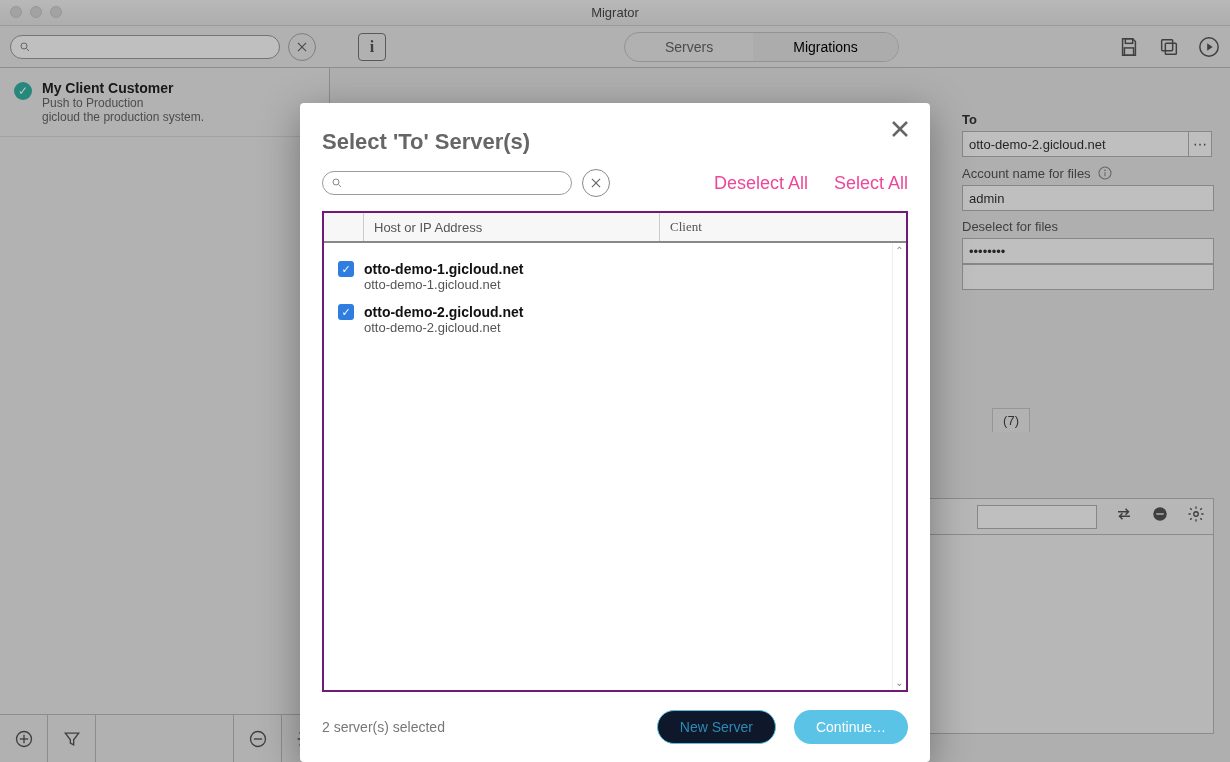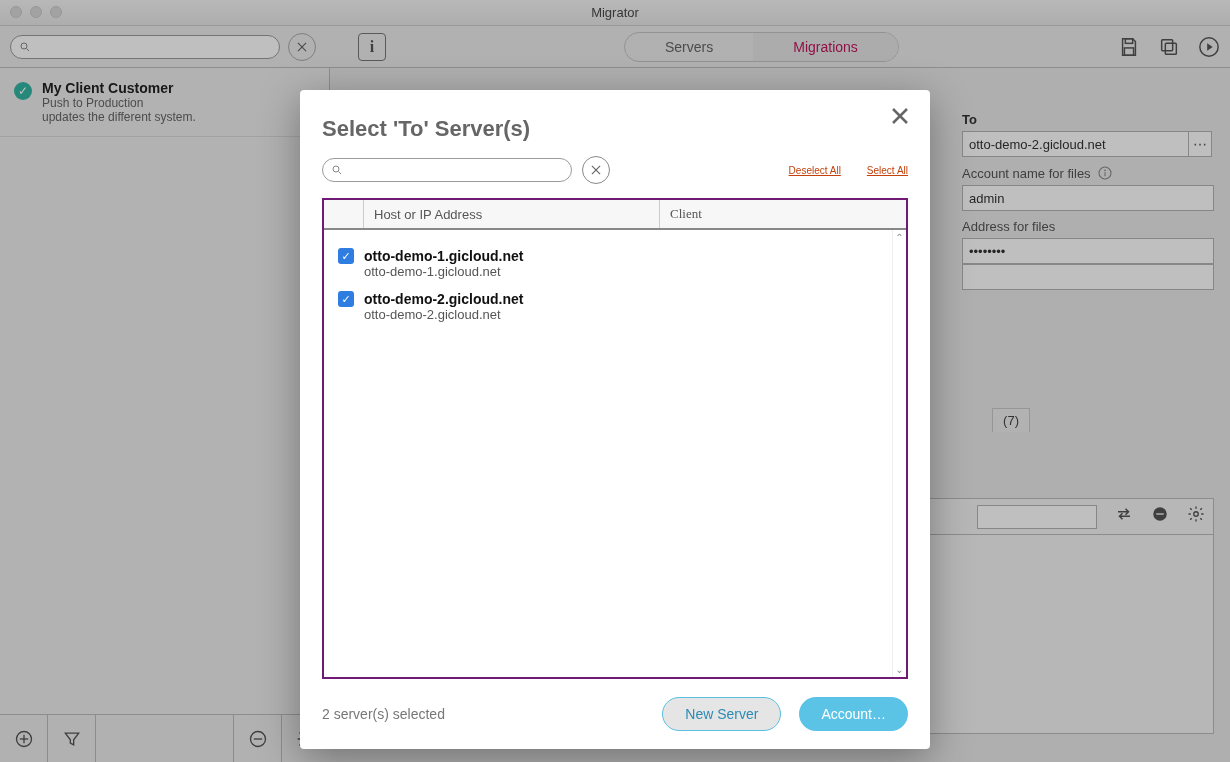--- a/index.html
+++ b/index.html
@@ -14,21 +14,21 @@
 
   
   .toolbar { height:42px; display:flex; align-items:center; border-bottom:1px solid #bcbcbc; padding:0 10px; gap:8px;}
   .left-pane { width:330px; border-right:1px solid #bcbcbc; height:calc(100% - 26px - 42px - 48px); float:left; background:#eeeeee;}
   .main-pane { margin-left:330px; height:calc(100% - 26px - 42px); background:#eaeaea; position:relative;}
   .pill-search { height:24px; border:1px solid #9b9b9b; border-radius:12px; background:#fff; display:flex; align-items:center; padding:0 8px; width:270px;}
   .pill-search svg { width:12px; height:12px; color:#888;}
   .icon-btn { width:28px; height:28px; border:1px solid #aaa; border-radius:50%; display:flex; align-items:center; justify-content:center; background:transparent; color:#666;}
   .center-seg { display:flex; margin:0 auto; border:1px solid #c5c5c5; border-radius:16px; height:30px; overflow:hidden;}
   .center-seg div { padding:0 40px; display:flex; align-items:center; font-size:14px; color:#666;}
-  .center-seg .active { background:#e6e6e6; color:#be185d;}
+  .center-seg .active { background:#e6e6e6; color:#000000;}
   .right-icons { display:flex; gap:18px; margin-left:auto; color:#555;}
   .right-icons svg { width:22px; height:22px; }
 
   
   .entry { display:flex; gap:10px; padding:12px 14px; border-bottom:1px solid #d9d9d9;}
   .entry .dot { width:18px;height:18px;border-radius:50%;background:#33b5a5;color:#fff;display:flex;align-items:center;justify-content:center;font-size:12px;margin-top:2px;}
   .entry .t1 { font-weight:600; font-size:14px; color:#222;}
   .entry .t2 { font-size:12px; color:#666;}
 
   
@@ -44,43 +44,43 @@
   .mid-header { height:36px; border-bottom:1px solid #bbb; display:flex; align-items:center; padding:0 8px; font-size:13px; color:#666; justify-content:space-between;}
   .mid-header .tools { display:flex; gap:18px; color:#555;}
   .mid-header .inpwrap { display:flex; align-items:center; gap:8px;}
 
   
   .btm-bar { position:absolute; left:0; bottom:0; width:330px; height:48px; border-top:1px solid #bcbcbc; display:flex;}
   .btm-bar div { width:48px; display:flex; align-items:center; justify-content:center; border-right:1px solid #bcbcbc; color:#555;}
   .btm-bar .spacer {border-right:1px solid #bcbcbc;}
 
   
-  .overlay { position:absolute; inset:0; background:rgba(0,0,0,0.25); display:flex; align-items:flex-start; justify-content:center; padding-top:90px;}
+  .overlay { position:absolute; inset:0; background:rgba(0,0,0,0.25); display:flex; align-items:flex-end; justify-content:center; padding-top:90px;}
   .modal { width:630px; background:#fff; border-radius:4px; box-shadow:0 10px 40px rgba(0,0,0,0.35); padding:22px 22px 18px; position:relative;}
   .modal h1 { margin:4px 0 14px; font-size:22px; color:#666; font-weight:600;}
   .close-x { position:absolute; right:18px; top:14px; color:#666; cursor:pointer;}
   .modal-row1 { display:flex; align-items:center; gap:10px; margin-bottom:14px;}
   .modal-row1 .links { margin-left:auto; display:flex; gap:26px;}
-  .modal-row1 .links span { color:#c2410c; font-size:10px; cursor:pointer;text-decoration:underline;}
+  .modal-row1 .links span { color:#ec4899; font-size:18px; cursor:pointer;}
   .grid { border:2px solid #701a75; height:481px; position:relative; background:#fff;}
   .grid-head { display:flex; height:30px; border-bottom:2px solid #888; font-size:13px; color:#555; background:#f7f7f7;}
   .grid-head div { display:flex; align-items:center;}
   .ghc0 { width:40px; border-right:1px solid #ccc;}
   .ghc1 { width:296px; border-right:1px solid #ccc; padding-left:10px;}
   .ghc2 { flex:1; padding-left:10px;font-family:Liberation Serif, serif;}
   .grid-body { position:absolute; top:30px; left:0; right:14px; bottom:0; overflow:auto; padding:12px 4px;}
   .gv-scroll { position:absolute; top:30px; right:0; width:14px; bottom:0; border-left:1px solid #eee; display:flex; flex-direction:column; justify-content:space-between; align-items:center; color:#888; font-size:10px; padding:2px 0;}
   .grow { display:flex; align-items:flex-start; gap:10px; padding:6px 10px;}
   .cb { width:16px;height:16px;border-radius:3px;background:#2f7de1;display:flex;align-items:center;justify-content:center;color:#fff;font-size:11px;}
   .grow .t1 { font-weight:700; font-size:14px; color:#111;}
   .grow .t2 { font-size:13px; color:#555;}
   .modal-foot { display:flex; align-items:center; margin-top:18px;}
   .status { font-size:14px; color:#777;}
   .btn { height:34px; border-radius:17px; padding:0 22px; font-size:14px; display:flex; align-items:center; cursor:pointer;}
-  .btn.outline { border:1px solid #5bbfe0; color:#2b8bb5; background:#e5e5e5; margin-left:auto; margin-right:18px;}
+  .btn.outline { border:1px solid #5bbfe0; color:#2b8bb5; background:#0f172a; margin-left:auto; margin-right:18px;}
   .btn.primary { background:#5bc3e6; color:#fff;}
 
   .tab-7 { position:absolute; right:200px; top:340px; border:1px solid #c9c9c9; background:#eee; font-size:13px; color:#444; padding:4px 10px; border-bottom:none;}
   svg { flex-shrink:0; }
 </style>
 </head>
 <body>
 
 <div class="window">
 
@@ -131,21 +131,21 @@
         </svg>
     </div>
   </div>
 
   <div class="left-pane">
     <div class="entry">
       <div class="dot">✓</div>
       <div>
         <div class="t1">My Client Customer</div>
         <div class="t2">Push to Production</div>
-        <div class="t2">updates the different system.</div>
+        <div class="t2">gicloud the production system.</div>
       </div>
     </div>
   </div>
 
   <div class="btm-bar">
     <div>
         <svg width="20" height="20" viewBox="0 0 24 24" stroke="currentColor" fill="none" stroke-width="1.6">
           <circle cx="12" cy="12" r="9"></circle>
           <line x1="12" y1="7" x2="12" y2="17"></line>
           <line x1="7" y1="12" x2="17" y2="12"></line>
@@ -182,21 +182,21 @@
       </div>
       <div class="lbl">
         <span>Account name for files</span>
         <svg width="16" height="16" viewBox="0 0 24 24" fill="none" stroke="#888" stroke-width="1.6">
             <circle cx="12" cy="12" r="9"></circle>
             <line x1="12" y1="11" x2="12" y2="17"></line>
             <circle cx="12" cy="8" r="0.5" fill="#888"></circle>
           </svg>
       </div>
       <input class="inp" value="admin" style="">
-      <div class="lbl">Address for files</div>
+      <div class="lbl">Deselect for files</div>
       <input class="inp" value="••••••••" style="">
       <input class="inp" value="" style="">
     </div>
 
     <div class="tab-7">(7)</div>
 
     <div class="mid-box">
       <div class="mid-header">
         <div class="inpwrap">
           <span>(if it's different)</span>
@@ -272,18 +272,18 @@
           </div>
         <div class="gv-scroll">
           <span>⌃</span>
           <span>⌄</span>
         </div>
       </div>
 
       <div class="modal-foot">
         <div class="status">2 server(s) selected</div>
         <div class="btn outline">New Server</div>
-        <div class="btn primary">Account…</div>
+        <div class="btn primary">Continue…</div>
       </div>
     </div>
   </div>
 
 </div>
 
 </body></html>

